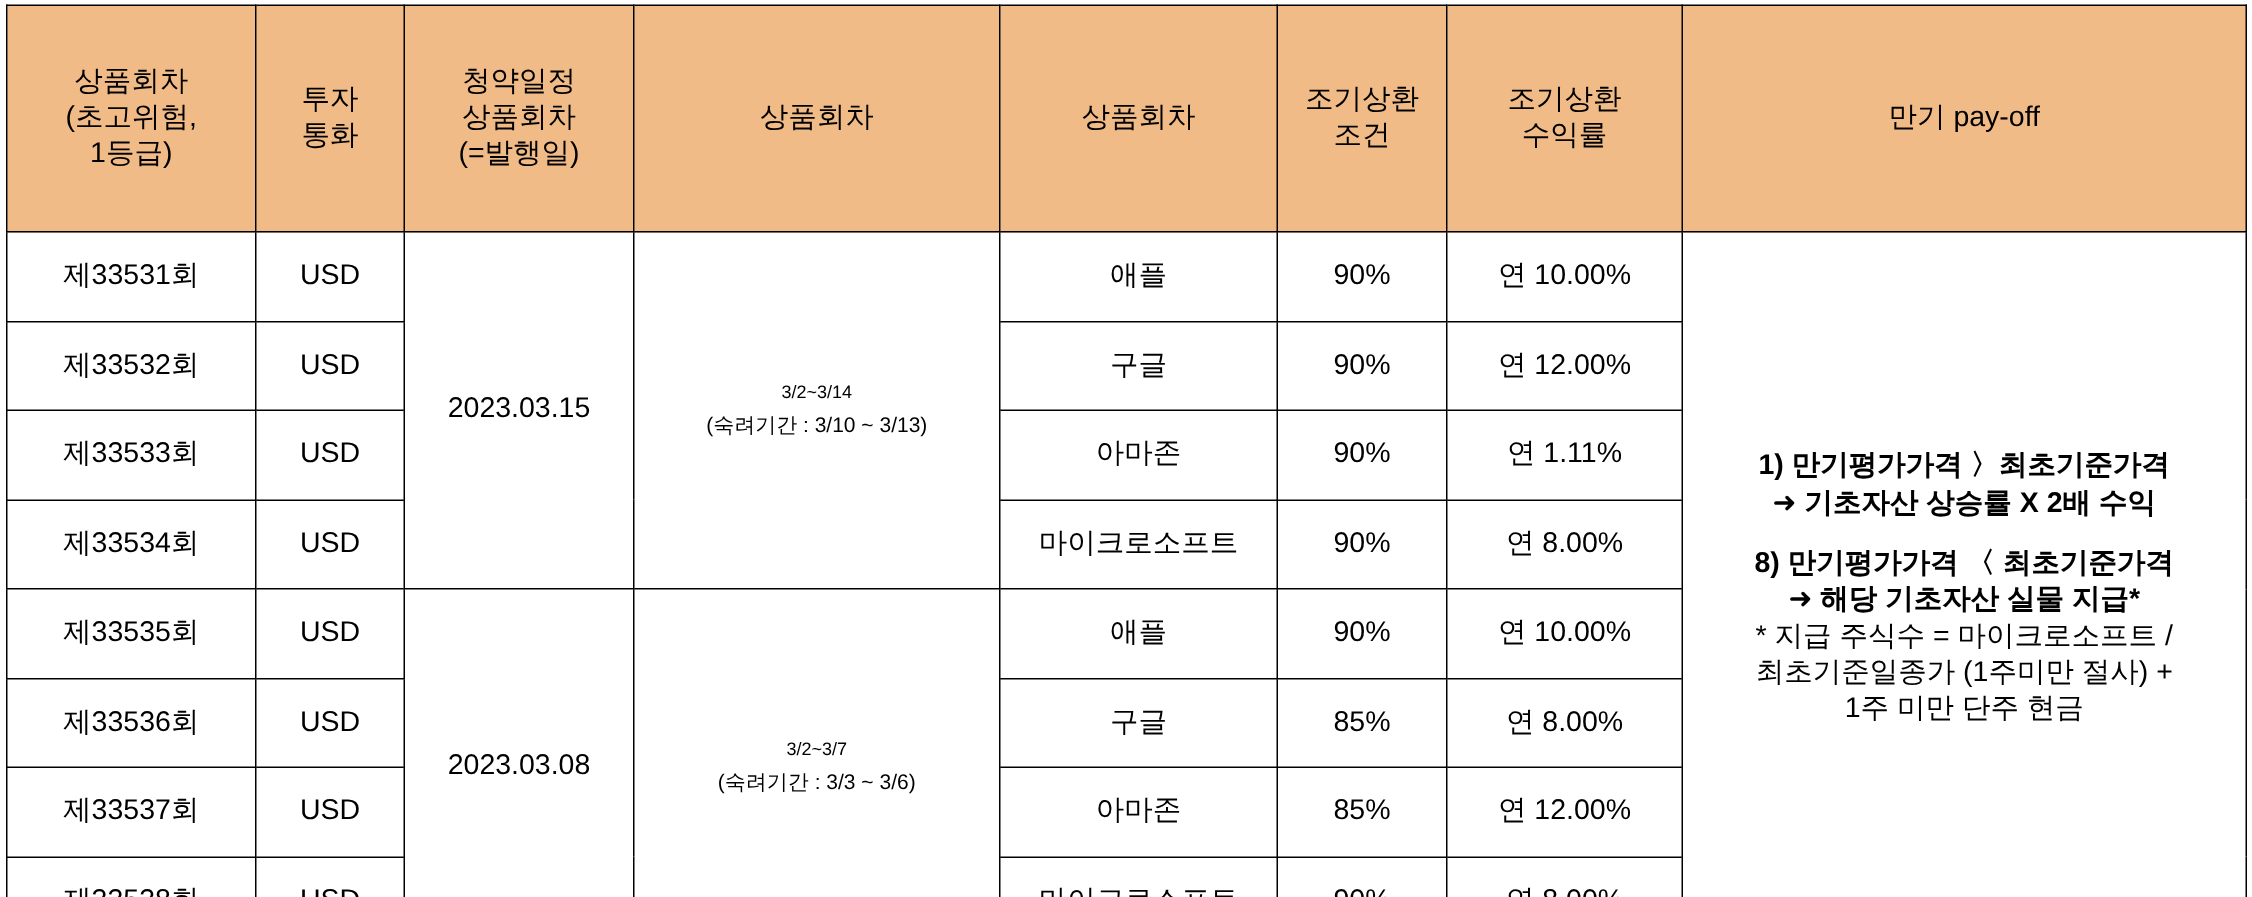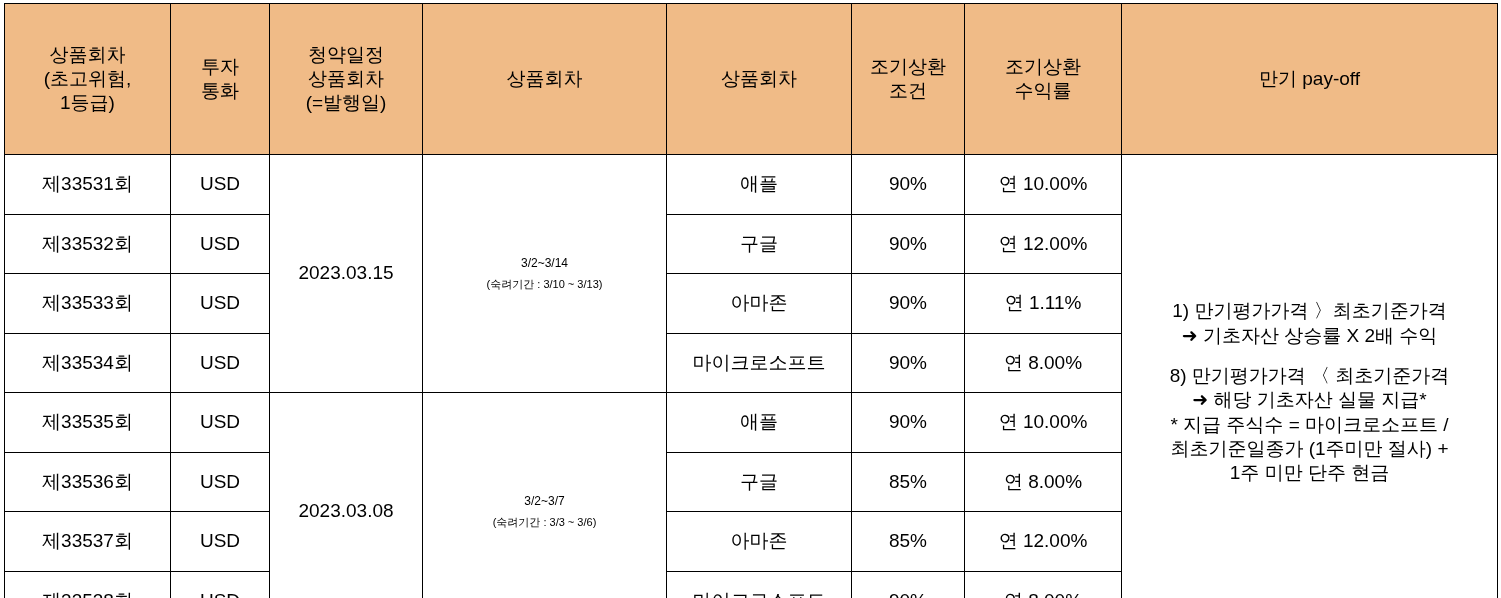--- a/index.html
+++ b/index.html
@@ -55,38 +55,39 @@
   td.date-cell {
     font-size: 20px;
   }
   td.schedule-cell .sched-main {
     display: block;
     font-size: 12px;
     margin-bottom: 6px;
   }
   td.schedule-cell .sched-sub {
     display: block;
-    font-size: 11px;
+    font-size: 14px;
   }
   td.asset-cell {
     font-size: 19.5px;
   }
   td.cond-cell,
   td.rate-cell {
     font-size: 19.5px;
   }
   td.payoff-cell {
     padding: 4px 14px;
     font-size: 19px;
     line-height: 1.55;
     text-align: center;
   }
   td.payoff-cell .pf-line {
     display: block;
     white-space: nowrap;
+    font-weight: bold;
   }
   td.payoff-cell .pf-gap {
     display: block;
     height: 16px;
   }
   td.payoff-cell .pf-indent {
     display: block;
     white-space: nowrap;
   }
 </style>

